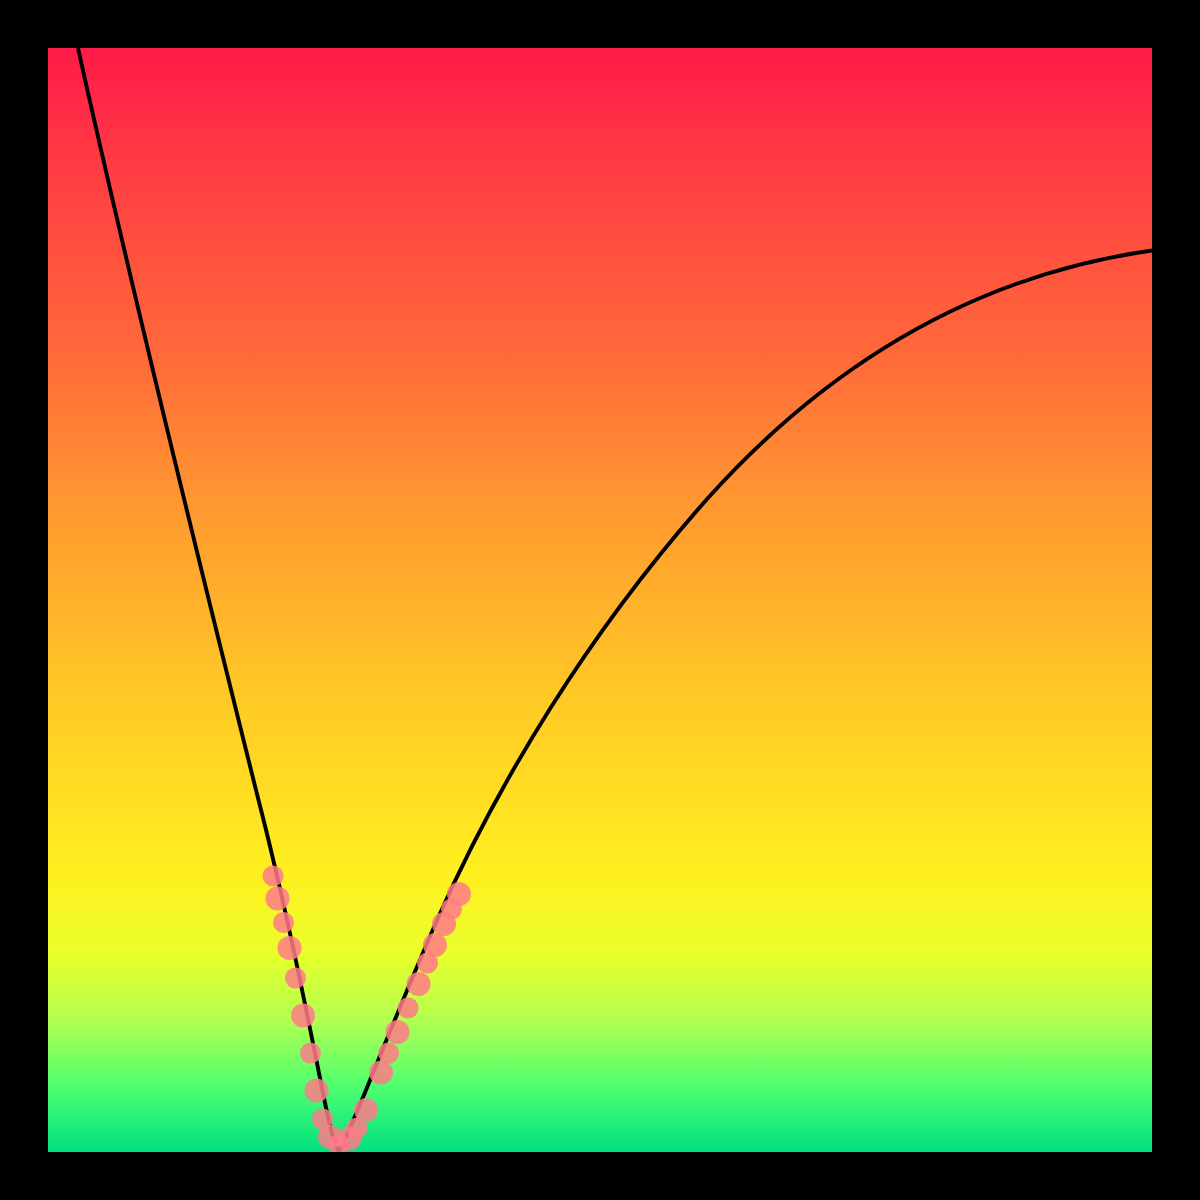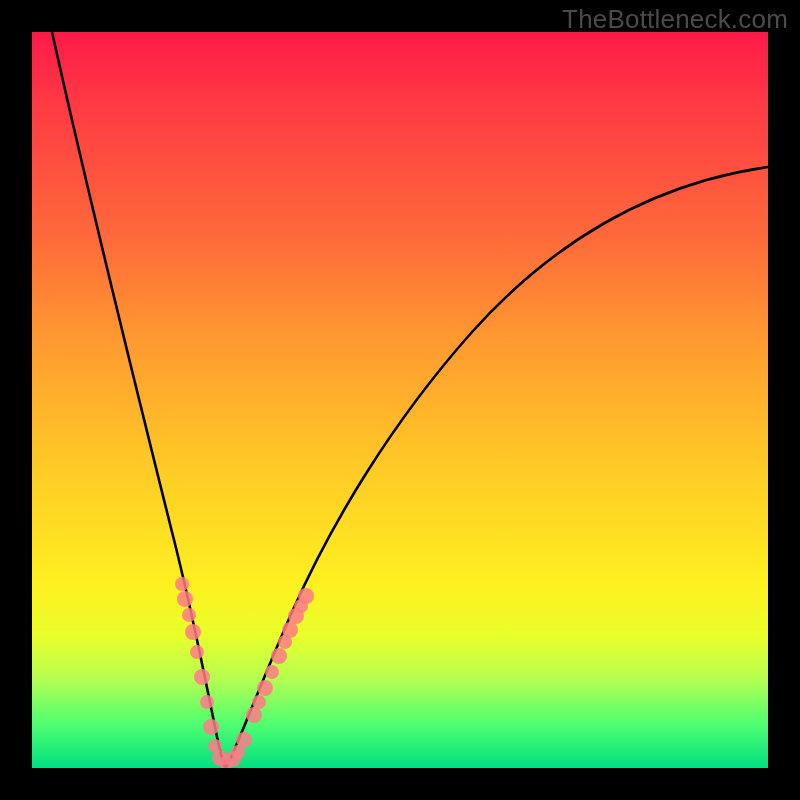--- a/index.html
+++ b/index.html
@@ -88,14 +88,13 @@
         <circle cx="240" cy="640" r="7"></circle>
         <circle cx="247" cy="624" r="8"></circle>
         <circle cx="253" cy="610" r="7"></circle>
         <circle cx="258" cy="598" r="8"></circle>
         <circle cx="264" cy="584" r="8"></circle>
         <circle cx="269" cy="574" r="7"></circle>
         <circle cx="274" cy="564" r="8"></circle>
       </g>
     </svg>
   </div>
-  <div class="watermark">TheBottleneck.com</div>
 </div>
 
 </body></html>

